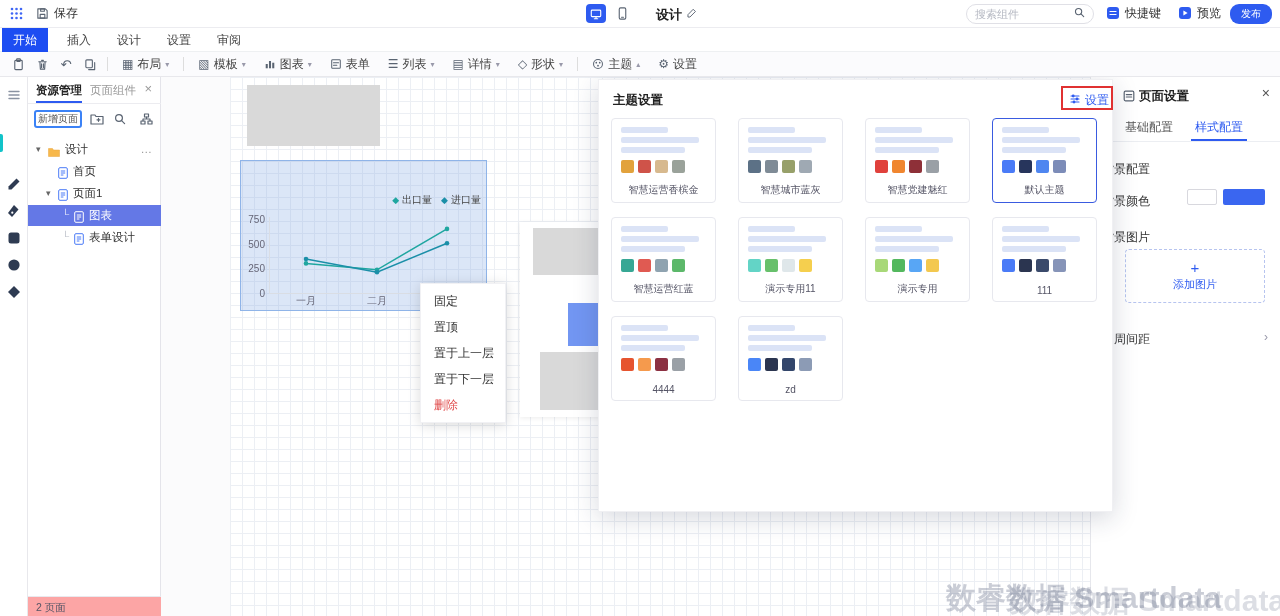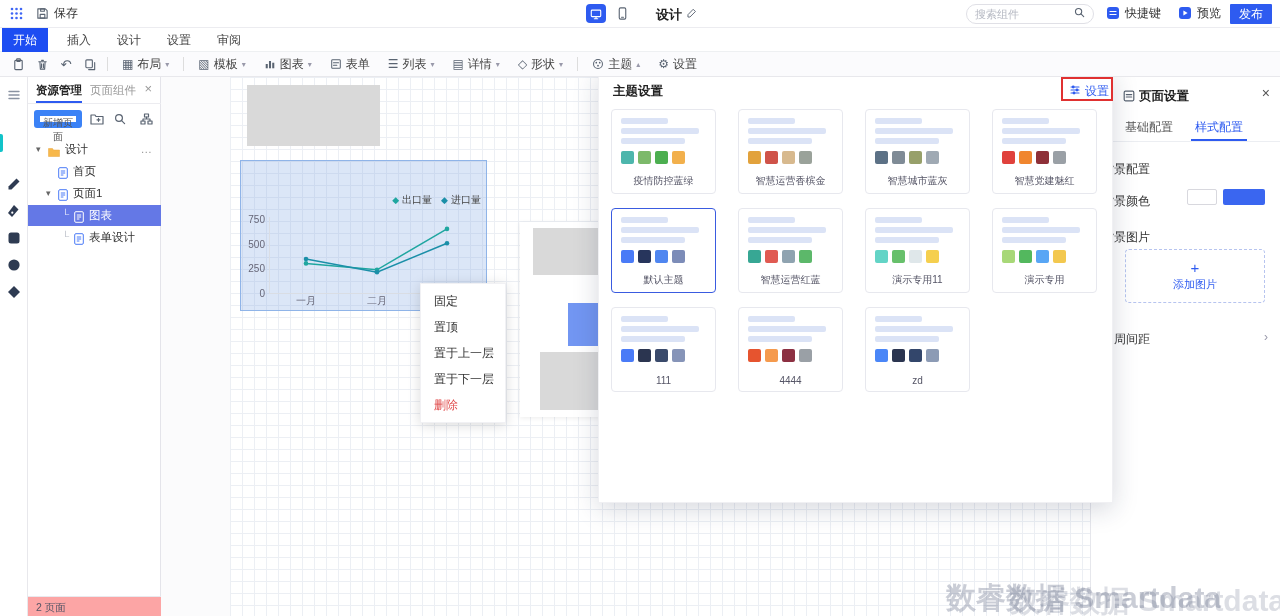--- a/index.html
+++ b/index.html
@@ -12,21 +12,21 @@
 
 .topbar{position:absolute;left:0;top:0;width:1280px;height:28px;background:#fff;border-bottom:1px solid #ececf0;z-index:40}
 .tb-save{display:flex;align-items:center;gap:5px;color:#333;cursor:pointer}
 .dev-btn{width:20px;height:19px;border-radius:4px;display:flex;align-items:center;justify-content:center;cursor:pointer}
 .dev-btn.active{background:#2e5bf0}
 .page-title{font-weight:bold;font-size:13px;color:#222}
 .searchbox{width:128px;height:20px;border:1px solid #e0e0e6;border-radius:10px;display:flex;align-items:center;padding:0 8px;background:#fff}
 .searchbox input{border:none;outline:none;flex:1;font-size:11px;color:#333;min-width:0;background:transparent;font-family:inherit}
 .searchbox input::placeholder{color:#b5b8c2}
 .tb-link{display:flex;align-items:center;gap:5px;color:#333;cursor:pointer}
-.publish-btn{width:42px;height:20px;background:#2e5bf0;color:#fff;border:none;border-radius:1px;font-size:12px;cursor:pointer;font-family:inherit}
+.publish-btn{width:42px;height:20px;background:#2e5bf0;color:#fff;border:none;border-radius:9px;font-size:10px;cursor:pointer;font-family:inherit}
 
 .menubar{position:absolute;left:0;top:28px;width:1280px;height:24px;background:#fff;border-bottom:1px solid #eef0f2;z-index:39}
 .menu-tab{position:absolute;top:0;height:24px;line-height:24px;padding:0 11px;color:#444;cursor:pointer}
 .menu-tab.active{background:#1d4df2;color:#fff}
 
 .toolbar{position:absolute;left:0;top:52px;width:1280px;height:25px;background:#fbfbfd;border-bottom:1px solid #e8e8ec;z-index:38;display:flex;align-items:center;padding-left:6px}
 .tb-ic{width:24px;height:20px;display:flex;align-items:center;justify-content:center;color:#5a6472;cursor:pointer;font-size:13px}
 .tb-sep{width:1px;height:14px;background:#ddd;margin:0 5px}
 .tb-group{display:flex;align-items:center;gap:4px;padding:0 9px;height:20px;color:#444;font-size:12px;cursor:pointer}
 .gch{font-size:12px;color:#5a6472;display:inline-block}
@@ -35,21 +35,21 @@
 .leftstrip{position:absolute;left:0;top:77px;width:28px;height:539px;background:#fff;border-right:1px solid #e8e8ec;z-index:30}
 .ls-ind{position:absolute;left:0;width:3px;height:18px;background:#12c3c9;border-radius:0 2px 2px 0}
 .ls-ic{position:absolute;left:7px;cursor:pointer}
 
 .leftpanel{position:absolute;left:28px;top:77px;width:133px;height:539px;background:#fff;border-right:1px solid #e4e4ea;z-index:30}
 .lp-tab1{position:absolute;left:8px;top:6px;font-size:11.5px;font-weight:bold;color:#222;cursor:pointer}
 .lp-tab2{position:absolute;left:62px;top:6px;font-size:11.5px;color:#999;cursor:pointer}
 .lp-underline{position:absolute;left:8px;top:24px;width:46px;height:2px;background:#2e5bf0}
 .lp-tabline{position:absolute;left:0;top:26px;width:133px;height:1px;background:#ececf0}
 .lp-close{position:absolute;right:8px;top:4px;color:#999;font-size:13px;cursor:pointer}
-.addpage-btn{position:absolute;left:6px;top:33px;width:48px;height:18px;border:6px solid #3b82f6;border-radius:3px;background:#fff;font-size:10px;color:#555;cursor:pointer;font-family:inherit}
+.addpage-btn{position:absolute;left:6px;top:33px;width:48px;height:18px;border:2px solid #3b82f6;border-radius:3px;background:#fff;font-size:10px;color:#555;cursor:pointer;font-family:inherit}
 .lp-ic{position:absolute;top:36px;cursor:pointer}
 .trow{position:absolute;left:0;width:133px;height:21px;line-height:21px;font-size:11.5px;color:#333;cursor:pointer}
 .trow.sel{background:#6478e6;color:#fff}
 .tcaret{position:absolute;font-size:9px;color:#666;top:0}
 .tlabel{position:absolute;top:0}
 .tmore{position:absolute;right:8px;top:0;color:#999;letter-spacing:1px}
 .tconn{position:absolute;top:-1px;font-size:10px;color:#b8bcc6}
 .trow.sel .tconn{color:rgba(255,255,255,.85)}
 .ti{position:absolute;top:4px}
 .panel-footer{position:absolute;left:0;bottom:0;width:133px;height:20px;border-top:1px solid #e9e9ee;font-size:10.5px;color:#556;line-height:20px;padding-left:8px;background:#fca5a5}
@@ -67,21 +67,21 @@
 .axis-h{position:absolute;left:28px;top:132px;width:208px;height:1px;background:#d9dde4}
 #plot-svg{position:absolute;left:28px;top:50px;overflow:visible}
 .skelcard{position:absolute;left:359px;top:145px;width:85px;height:195px;background:#fff;box-shadow:0 1px 5px rgba(0,0,0,.08)}
 .skg{position:absolute;background:#d9d9d9}
 .skb{position:absolute;background:#7296f2}
 
 .ctx-menu{position:absolute;left:420px;top:283px;width:86px;z-index:15;background:#fff;border:1px solid #f1f1f4;box-shadow:0 2px 12px rgba(0,0,0,.15);padding:4px 0}
 .ctx-item{height:26px;line-height:26px;padding-left:13px;color:#333;cursor:pointer}
 .ctx-item.danger{color:#e04b4b}
 
-.theme-modal{position:absolute;left:598px;top:70px;width:515px;height:433px;background:#fff;border:1px solid #f0f0f3;box-shadow:0 6px 24px rgba(30,40,70,.18);z-index:20}
+.theme-modal{position:absolute;left:598px;top:79px;width:515px;height:433px;background:#fff;border:1px solid #f0f0f3;box-shadow:0 6px 24px rgba(30,40,70,.18);z-index:20}
 .modal-title{position:absolute;left:14px;top:12px;font-weight:bold;font-size:12.5px;color:#222}
 .theme-settings-link{position:absolute;left:470px;top:12px;display:flex;align-items:center;gap:4px;color:#2e5bf0;font-size:12px;cursor:pointer}
 .annotation{position:absolute;left:462px;top:6px;width:52px;height:24px;border:2px solid #e03131;z-index:5;pointer-events:none}
 .theme-grid{position:absolute;left:12px;top:38px;display:grid;grid-template-columns:repeat(4,105px);gap:14px 22px}
 .theme-card{width:105px;height:85px;border:1px solid #e7e8ee;border-radius:4px;background:#fff;padding:8px 9px 6px;position:relative;cursor:pointer}
 .theme-card.selected{border:1.5px solid #3a5be0}
 .sk{height:6px;border-radius:2px;background:#dbe3f6;margin-bottom:4px}
 .sk1{width:55%}.sk2{width:92%}.sk3{width:75%;margin-bottom:7px}
 .chips{display:flex;gap:4px}
 .chip{width:13px;height:13px;border-radius:2px;display:inline-block}
@@ -531,32 +531,20 @@
       </span>
       <span>设置</span>
     </span>
     <span class="annotation"></span>
     <div class="theme-grid">
         <div class="theme-card">
     <div class="sk sk1"></div>
     <div class="sk sk2"></div>
     <div class="sk sk3"></div>
     <div class="chips">
-            <span class="chip" style="background: rgb(77, 182, 172);"></span>
-            <span class="chip" style="background: rgb(124, 185, 106);"></span>
-            <span class="chip" style="background: rgb(76, 175, 80);"></span>
-            <span class="chip" style="background: rgb(242, 176, 76);"></span>
-          </div>
-    <div class="tc-name">疫情防控蓝绿</div>
-  </div>
-        <div class="theme-card">
-    <div class="sk sk1"></div>
-    <div class="sk sk2"></div>
-    <div class="sk sk3"></div>
-    <div class="chips">
             <span class="chip" style="background: rgb(226, 162, 60);"></span>
             <span class="chip" style="background: rgb(207, 83, 73);"></span>
             <span class="chip" style="background: rgb(215, 185, 142);"></span>
             <span class="chip" style="background: rgb(154, 162, 154);"></span>
           </div>
     <div class="tc-name">智慧运营香槟金</div>
   </div>
         <div class="theme-card">
     <div class="sk sk1"></div>
     <div class="sk sk2"></div>

